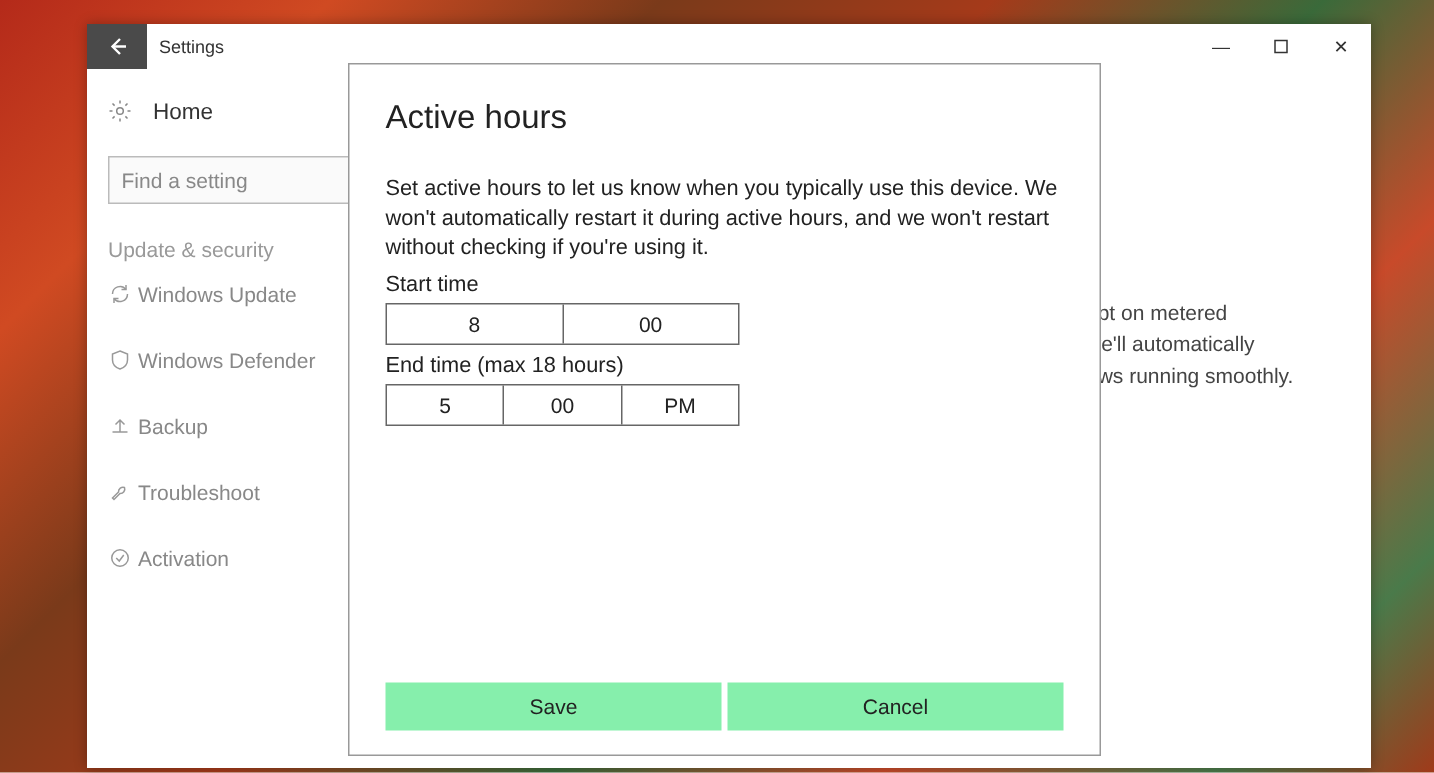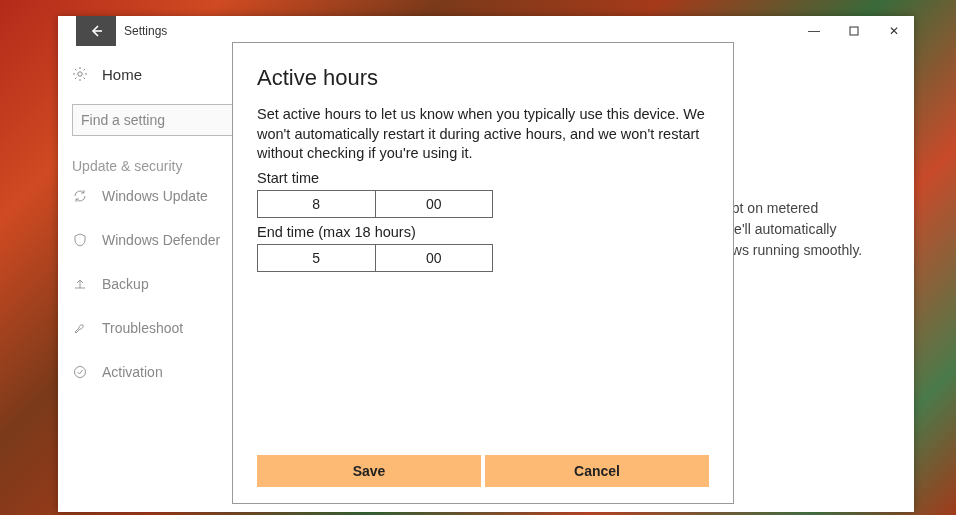--- a/index.html
+++ b/index.html
@@ -6,66 +6,66 @@
   body {
     width: 956px; height: 515px;
     background: linear-gradient(135deg,#b42a1a 0%,#d04a22 15%,#7a3a1a 30%,#a53a1a 45%,#3a6a3a 60%,#c84a2a 75%,#4a7a4a 90%,#a03a1a 100%);
     position: relative; overflow: hidden;
   }
   .window {
     position: absolute; left:58px; top:16px; width:856px; height:496px;
     background:#fff; box-shadow:0 0 8px rgba(0,0,0,.3);
   }
   .titlebar {
-    height:30px; display:flex; align-items:center; position:relative;margin-left:18px;
+    height:30px; display:flex; align-items:center; position:relative;
   }
   .back-btn {
     width:40px; height:30px; background:#4a4a4a; display:flex; align-items:center; justify-content:center;
     color:#fff; font-size:16px;
   }
   .titlebar-title { font-size:12px; margin-left:8px; color:#333; }
   .win-controls { position:absolute; right:0; top:0; display:flex; }
   .win-btn { width:40px; height:30px; display:flex; align-items:center; justify-content:center; color:#333; font-size:12px; }
   .content { display:flex; height:calc(100% - 30px); }
   .sidebar { width:236px; padding:8px 14px; }
   .home-row { display:flex; align-items:center; gap:14px; height:40px; color:#333; font-size:15px; }
   .search-box {
     margin-top:10px; width:162px; height:32px; border:1px solid #bbb; background:#fafafa;
     display:flex; align-items:center; padding:0 8px; color:#888; font-size:14px;
   }
   .category-header { margin-top:22px; color:#999; font-size:14px; }
   .nav-item {
-    display:flex; align-items:center; gap:14px; height:44px; color:#888; font-size:14px;
+    display:flex; align-items:center; gap:4px; height:44px; color:#888; font-size:14px;
   }
   .nav-item .ico { width:16px; display:flex; justify-content:center; color:#999; }
   .main { flex:1; padding:20px 10px 0 0; color:#444; font-size:14px; position:relative; }
   .bg-text { position:absolute; left:430px; top:152px; line-height:1.5; color:#444; }
   
   .dialog {
     position:absolute; left:232px; top:42px; width:502px; height:462px;
     background:#fff; border:1px solid #999;
   }
   .dialog-inner { padding:22px 24px 0 24px; height:406px; }
   .dlg-title { font-size:22px; font-weight:400; color:#222; }
-  .dlg-desc { margin-top:14px; font-size:14.5px; color:#222; line-height:1.35; }
+  .dlg-desc { margin-top:26px; font-size:14.5px; color:#222; line-height:1.35; }
   .field-label { margin-top:6px; font-size:14.5px; color:#222; }
   .time-picker {
     margin-top:4px; width:236px; height:28px; border:1px solid #666; display:flex;
   }
   .time-cell {
     flex:1; border-right:1px solid #666; display:flex; align-items:center; justify-content:center;
     font-size:14px; color:#222;
   }
   .time-cell:last-child { border-right:none; }
   .dlg-buttons {
     position:absolute; left:24px; right:24px; bottom:16px; display:flex; gap:4px;
   }
   .dlg-btn {
-    flex:1; height:32px; background:#fdba74; display:flex; align-items:center; justify-content:center;
-    font-size:14px; color:#222;font-weight:bold;
+    flex:1; height:32px; background:#86efac; display:flex; align-items:center; justify-content:center;
+    font-size:14px; color:#222;
   }
   svg { display:block; }
 </style>
 </head>
 <body>
 
 <div class="window">
   <div class="titlebar">
     <div class="back-btn">
       <span>
@@ -172,19 +172,20 @@
     <div class="field-label">Start time</div>
     <div class="time-picker">
       <div class="time-cell">8</div>
       <div class="time-cell">00</div>
     </div>
 
     <div class="field-label">End time (max 18 hours)</div>
     <div class="time-picker">
       <div class="time-cell">5</div>
       <div class="time-cell">00</div>
+      <div class="time-cell">PM</div>
     </div>
   </div>
   <div class="dlg-buttons">
     <div class="dlg-btn">Save</div>
     <div class="dlg-btn">Cancel</div>
   </div>
 </div>
 
 </body></html>

